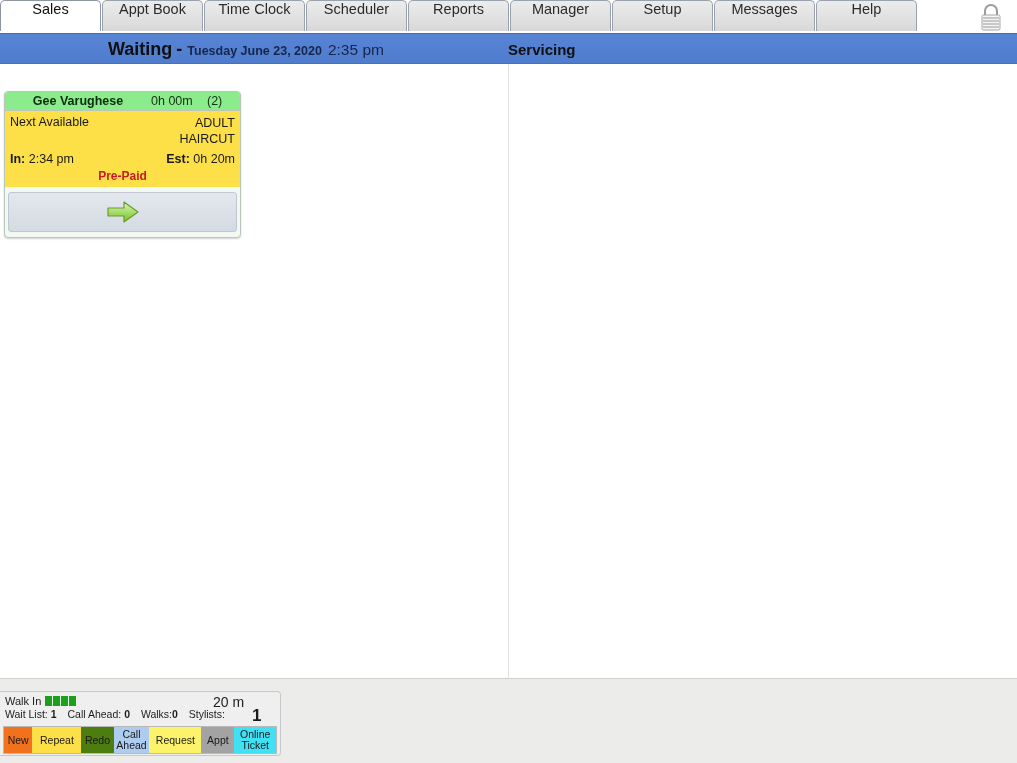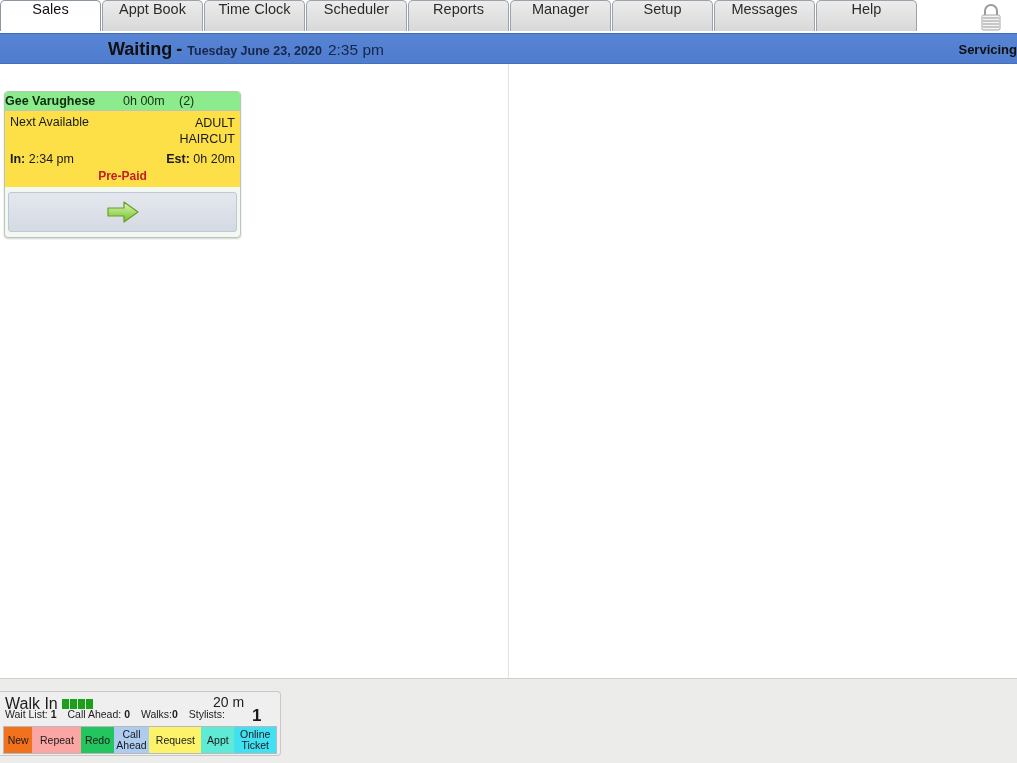--- a/index.html
+++ b/index.html
@@ -88,22 +88,22 @@
     line-height: 31px;
   }
   .waiting-time {
     font-size: 15.5px; color: #16264a;
     line-height: 31px; margin-left: 6px;
   }
   .servicing-label {
     position: absolute; left: 0; top: 0;
     width: 1017px; height: 31px;
     line-height: 31px;
-    text-align: right;
-    font-size: 13px; font-weight: bold; color: #101010;
+    text-align: left;
+    font-size: 15px; font-weight: bold; color: #101010;
     padding-left: 508px;
     box-sizing: border-box;
   }
 
   
   .panes {
     position: absolute; left: 0; top: 64px;
     width: 1017px; height: 614px;
     background: #ffffff;
   }
@@ -136,21 +136,21 @@
     height: 19px;
     background: #8ceb8c;
     border-bottom: 1px solid #b9c6b9;
     display: flex;
     align-items: center;
     font-size: 12.5px;
     font-weight: bold;
     color: #0d2b0d;
     box-sizing: border-box;
   }
-  .th-name  { width: 118px; }
+  .th-name  { width: 146px; text-align: center; }
   .th-dur   { width: 56px;  text-align: left; font-weight: normal; color: #143214; }
   .th-count { width: 33px;  text-align: left; font-weight: normal; color: #143214; }
 
   .ticket-body {
     padding: 4px 5px 3px 5px;
     background: #fde047;
   }
   .row2 {
     display: flex;
     justify-content: space-between;
@@ -204,21 +204,21 @@
     width: 281px; height: 65px;
     background: #f0efef;
     border: 1px solid #c8c8c8;
     border-left: none;
     border-radius: 0 4px 4px 0;
     box-sizing: border-box;
   }
   .sp-row1 {
     position: absolute; left: 5px; top: 3px;
     display: flex; align-items: center;
-    font-size: 16px; color: #1c1c1c;
+    font-size: 11px; color: #1c1c1c;
   }
   .sp-row1 .lbl { margin-right: 4px; }
   .greenbars { display: flex; gap: 1px; }
   .greenbars i {
     display: block; width: 7px; height: 10px;
     background: #19a219;
   }
   .sp-time {
     position: absolute; left: 213px; top: 2px;
     font-size: 14px; color: #1c1c1c;
@@ -241,25 +241,25 @@
     border: 1px solid #b9b9b9;
     box-sizing: border-box;
   }
   .legend div {
     display: flex; align-items: center; justify-content: center;
     font-size: 10.5px; color: #1a1a1a;
     text-align: center; line-height: 11px;
     box-sizing: border-box;
   }
   .lg-new     { width: 30px; background: #f2711c; }
-  .lg-repeat  { width: 52px; background: #fca5a5; }
-  .lg-redo    { width: 34px; background: #22c55e; }
+  .lg-repeat  { width: 52px; background: #fde047; }
+  .lg-redo    { width: 34px; background: #4d7c0f; }
   .lg-call    { width: 38px; background: #aecbf0; }
   .lg-request { width: 55px; background: #fdf36a; }
-  .lg-appt    { width: 35px; background: #5eead4; }
+  .lg-appt    { width: 35px; background: #a3a3a3; }
   .lg-online  { width: 44px; background: #41e0f2; }
 </style>
 </head>
 <body>
 
 <div id="app">
 
   <div class="tabbar">
     <div class="tab tab-sales active">
         <span>Sales</span>

